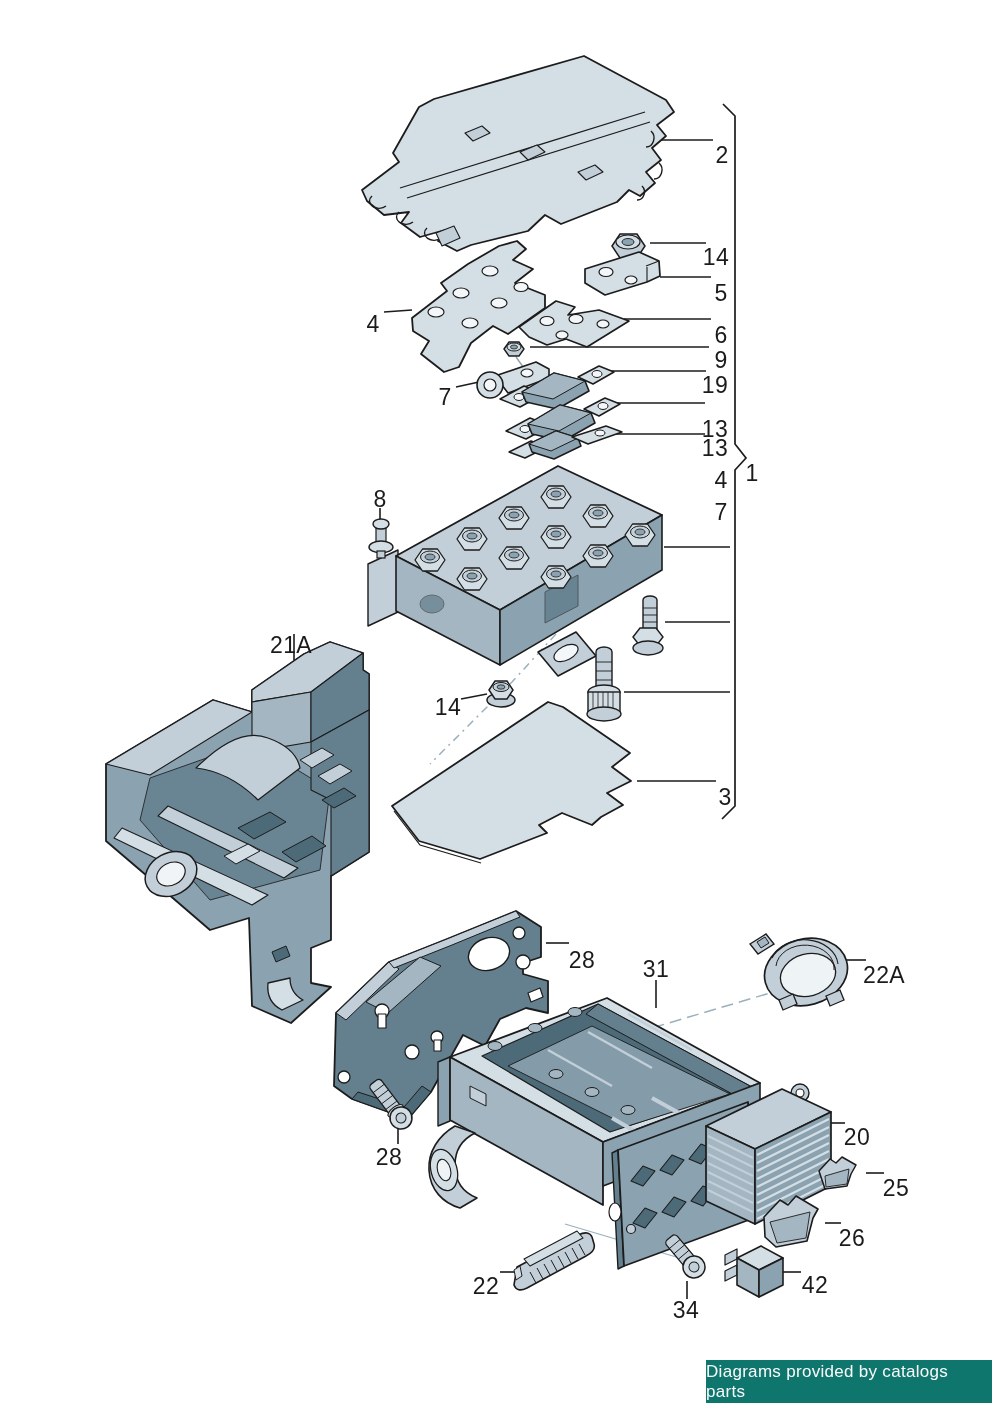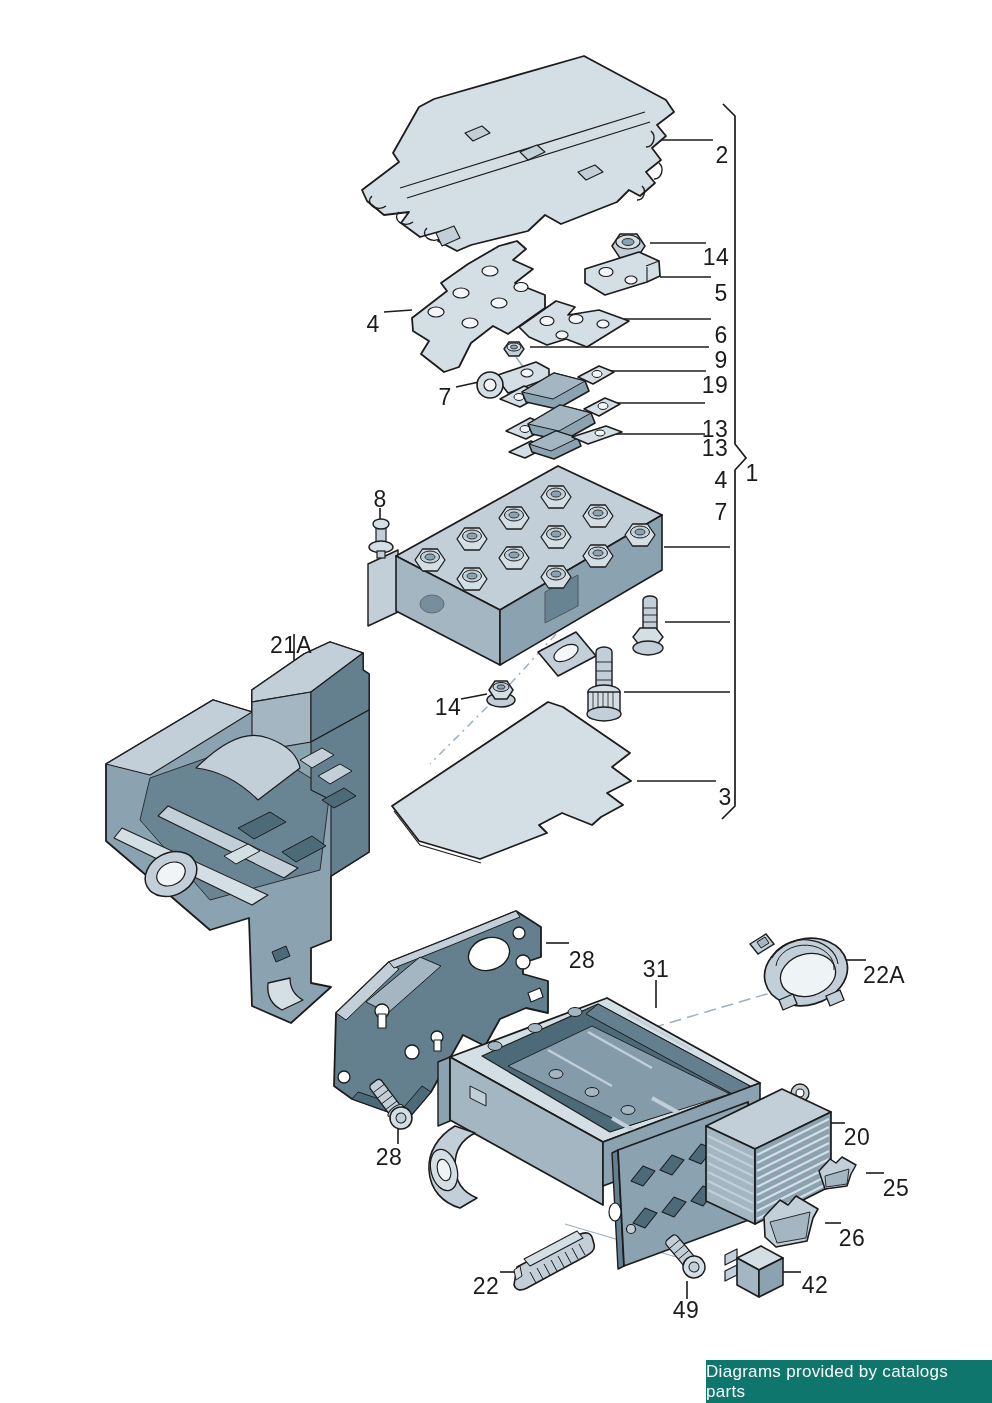--- a/index.html
+++ b/index.html
@@ -385,20 +385,20 @@
 <div class="callout" style="left:448px;top:707px">14</div>
 <div class="callout" style="left:725px;top:797px">3</div>
 <div class="callout" style="left:582px;top:960px">28</div>
 <div class="callout" style="left:656px;top:969px">31</div>
 <div class="callout" style="left:884px;top:975px">22A</div>
 <div class="callout" style="left:389px;top:1157px">28</div>
 <div class="callout" style="left:857px;top:1137px">20</div>
 <div class="callout" style="left:896px;top:1188px">25</div>
 <div class="callout" style="left:852px;top:1238px">26</div>
 <div class="callout" style="left:486px;top:1286px">22</div>
-<div class="callout" style="left:686px;top:1310px">49</div>
+<div class="callout" style="left:686px;top:1310px">34</div>
 <div class="callout" style="left:815px;top:1285px">42</div>
 
 <div class="footerbar">
   <span>Diagrams provided by catalogs parts</span>
 </div>
 
 </div>
 
 </body></html>

